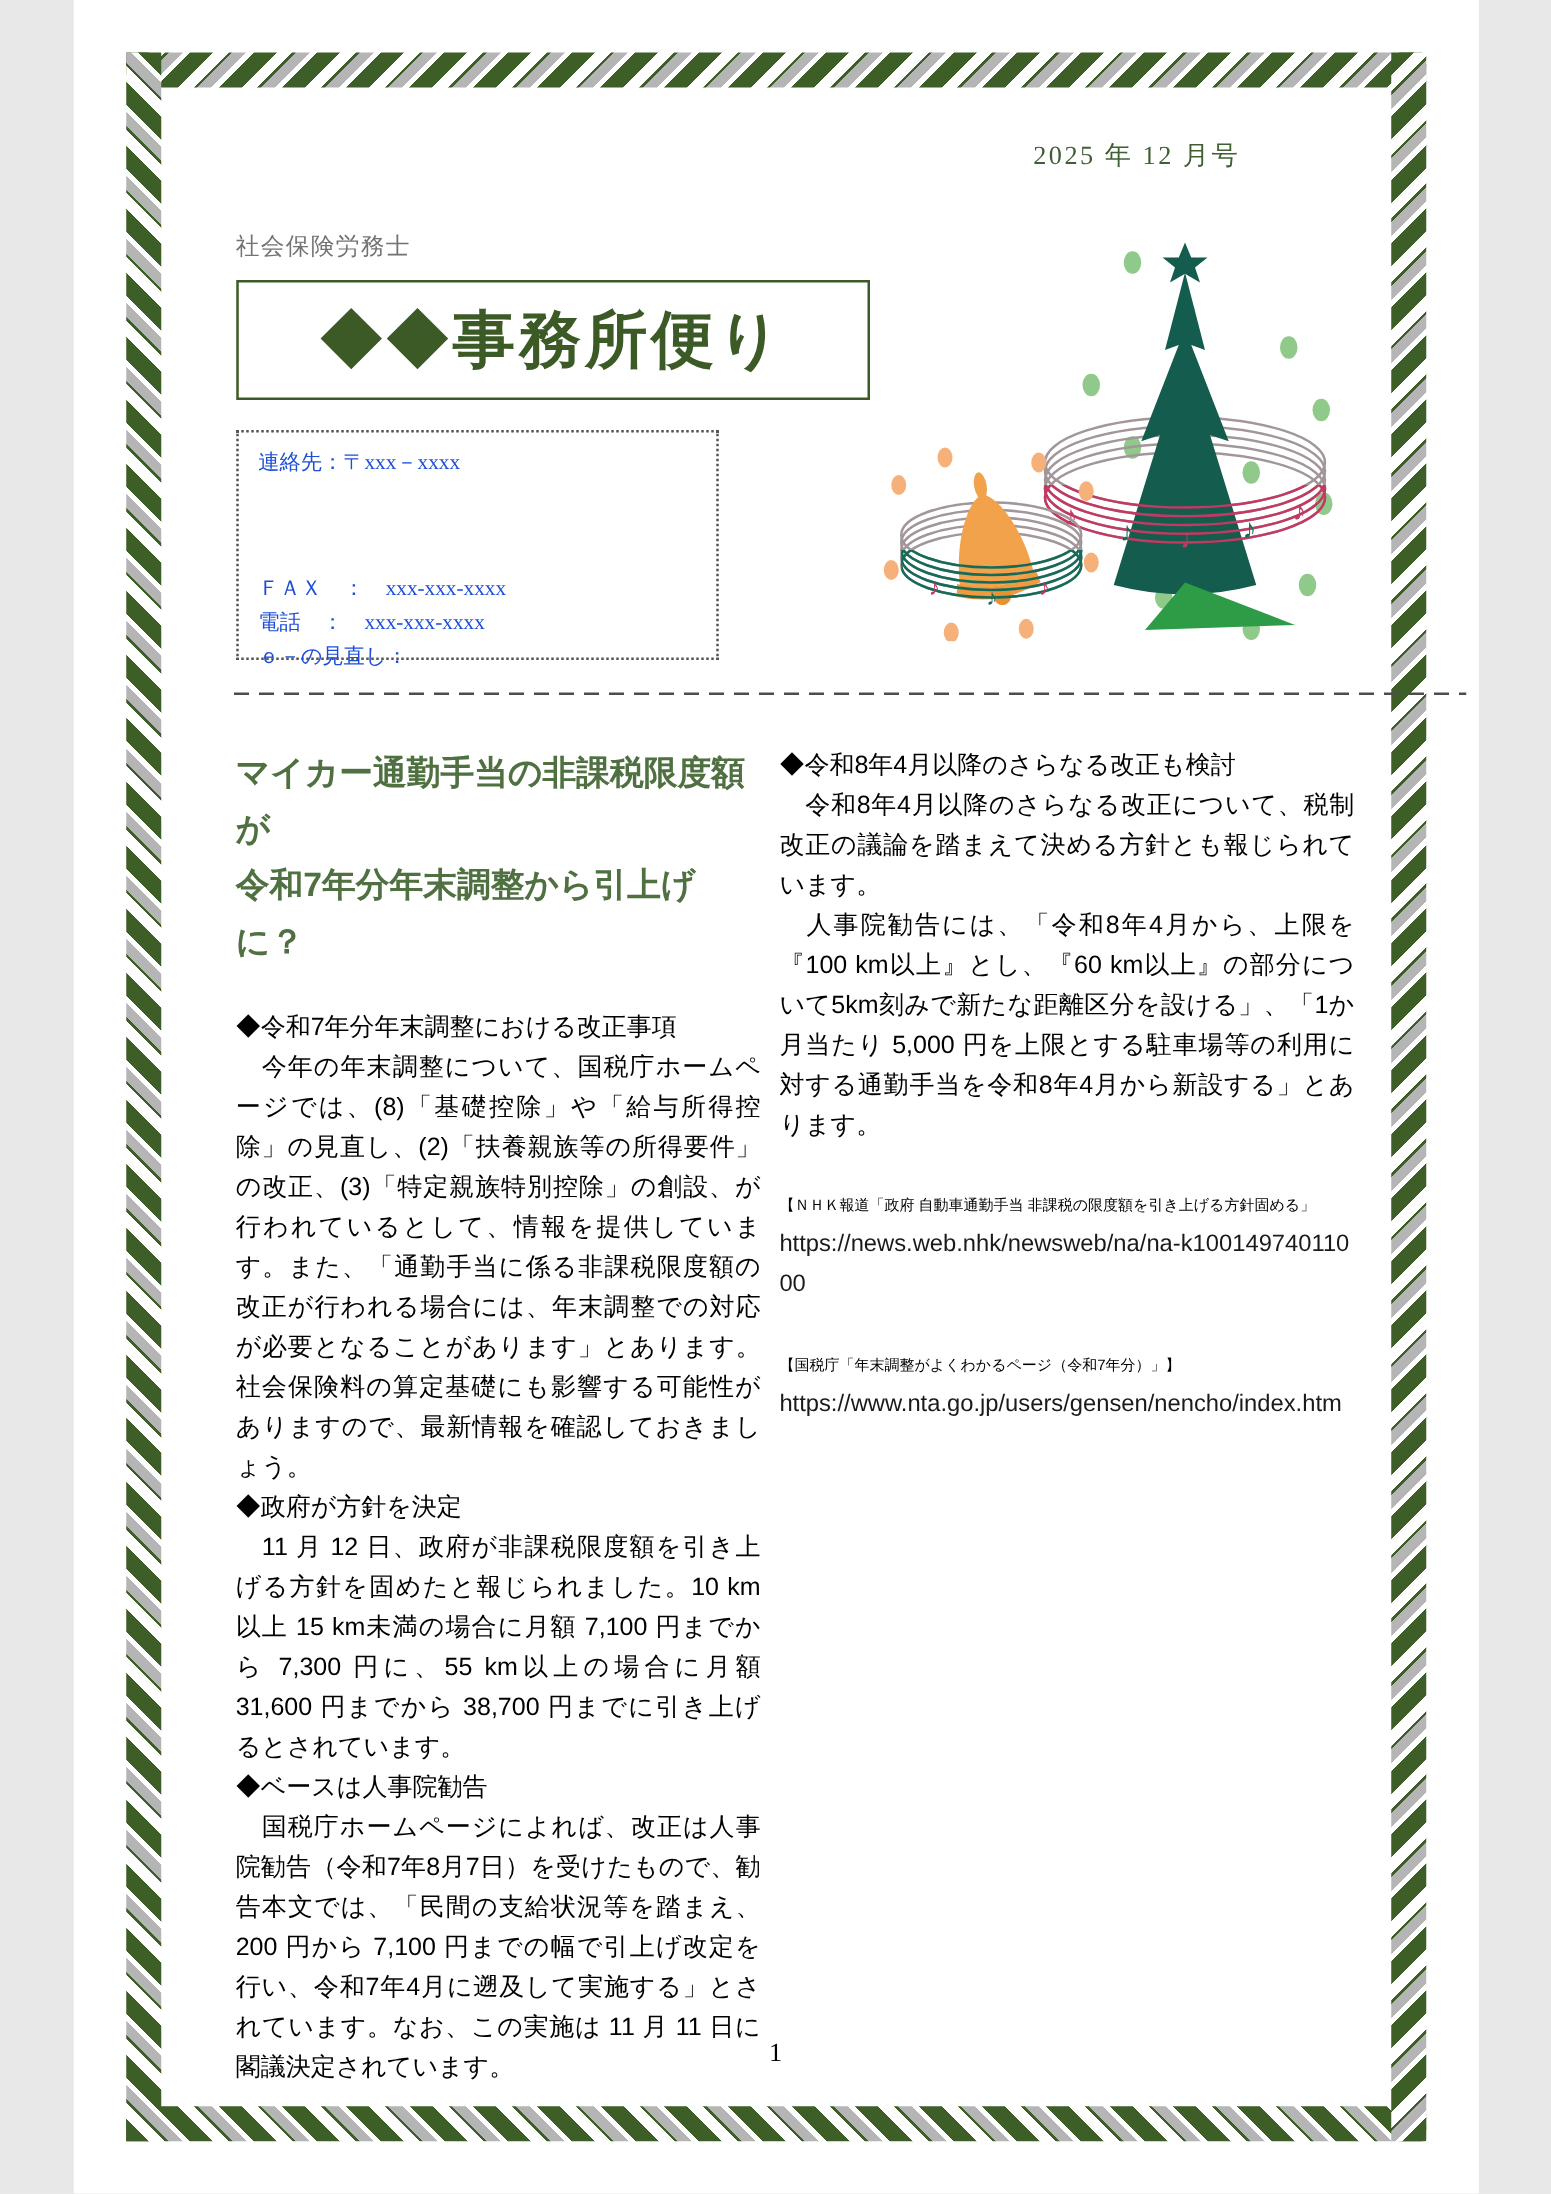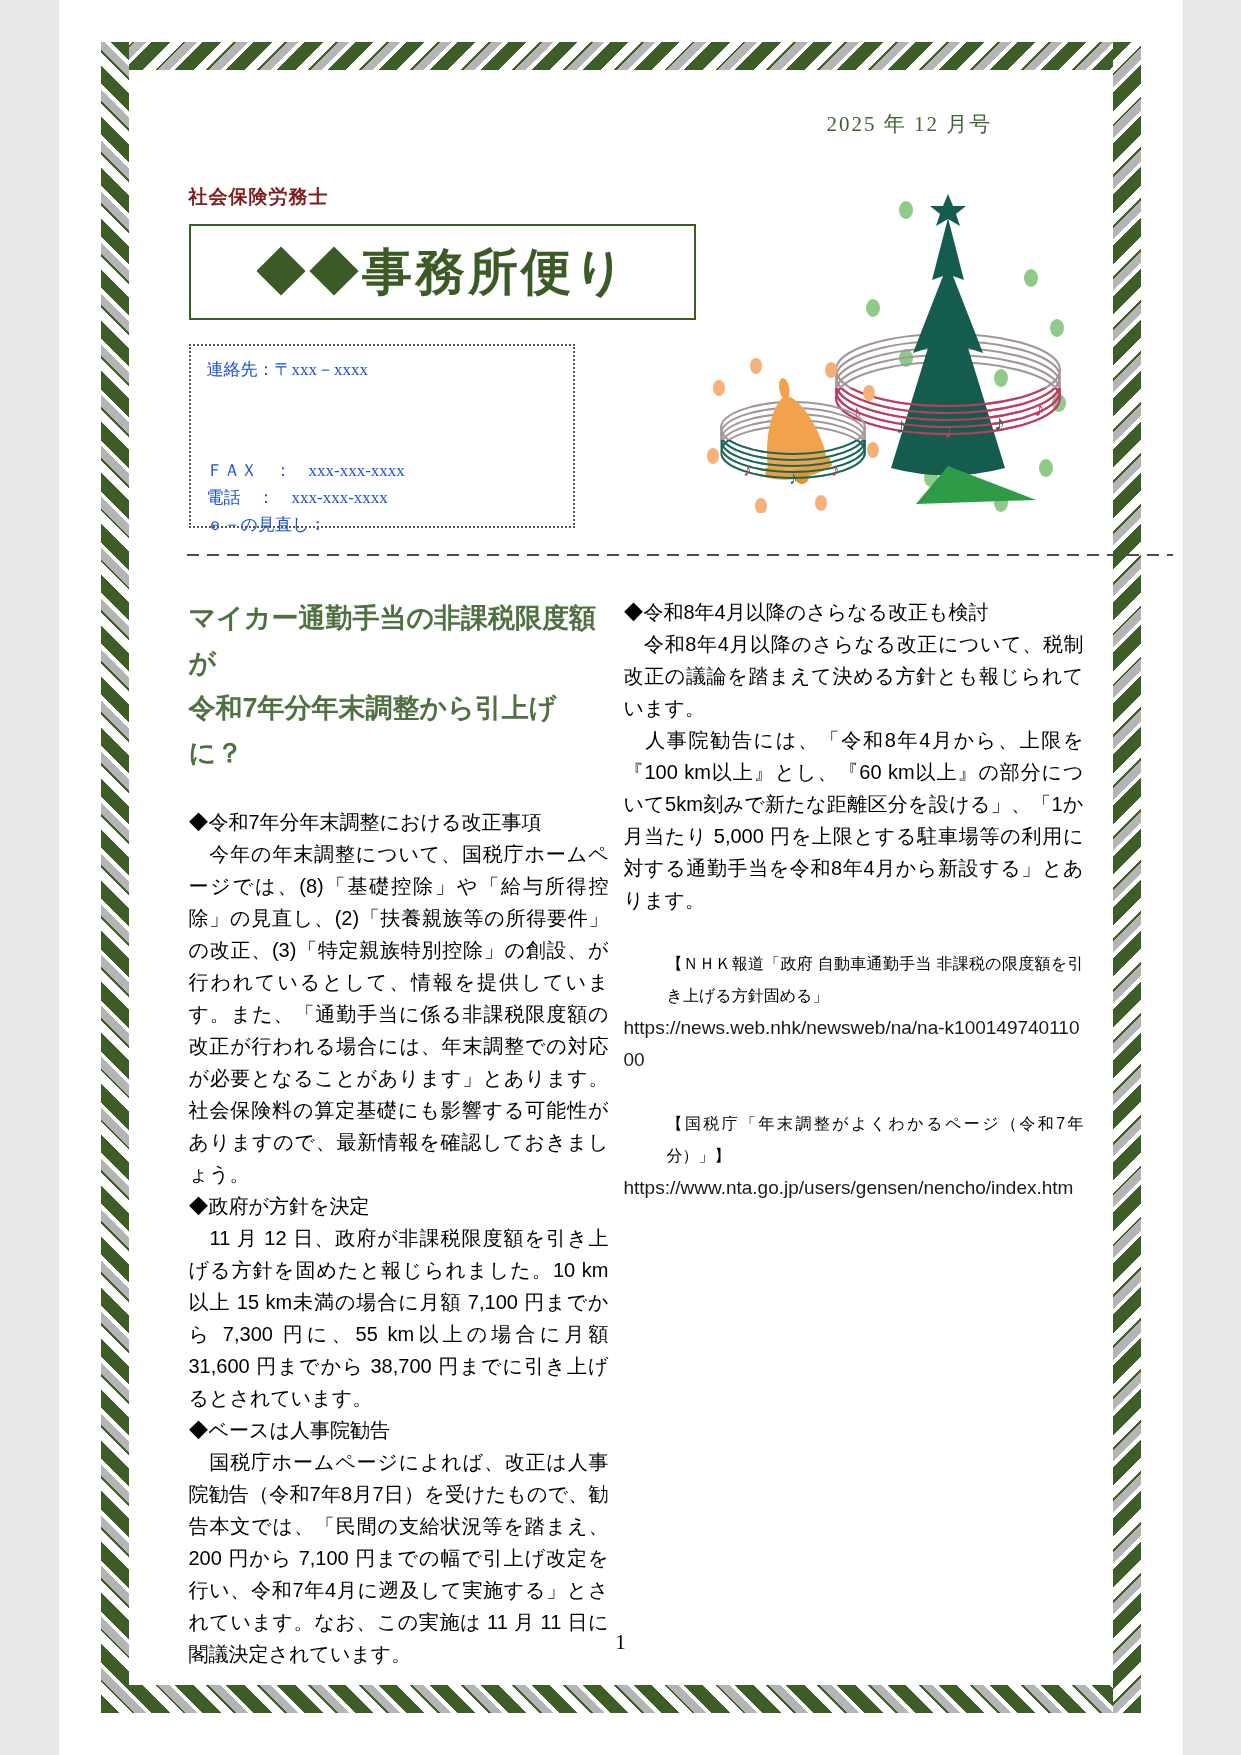--- a/index.html
+++ b/index.html
@@ -15,21 +15,21 @@
   .band-bottom{left:42px;right:42px;bottom:42px;height:28px;
     background:repeating-linear-gradient(45deg,#3e5e28 0 13px,#ffffff 13px 22px,#3e5e28 22px 24px,#b5b5b5 24px 32px,#ffffff 32px 36px);}
   .band-left{left:42px;top:42px;bottom:42px;width:28px;
     background:repeating-linear-gradient(45deg,#3e5e28 0 13px,#ffffff 13px 22px,#3e5e28 22px 24px,#b5b5b5 24px 32px,#ffffff 32px 36px);}
   .band-right{right:42px;top:42px;bottom:42px;width:28px;
     background:repeating-linear-gradient(135deg,#3e5e28 0 13px,#ffffff 13px 22px,#3e5e28 22px 24px,#b5b5b5 24px 32px,#ffffff 32px 36px);}
 
   .issue-date{position:absolute;left:768px;top:110px;
     font-family:"Liberation Serif",serif;font-size:21px;color:#3f5f33;letter-spacing:2px;}
   .profession{position:absolute;left:130px;top:184px;
-    font-family:"Liberation Serif",serif;font-size:19px;color:#7f1d1d;letter-spacing:1px;font-weight:bold;}
+    font-family:"Liberation Serif",serif;font-size:19px;color:#737373;letter-spacing:1px;}
   .title-box{position:absolute;left:130px;top:224px;width:503px;height:92px;
     border:2px solid #3b5a26;display:flex;align-items:center;justify-content:center;}
   .title-box .title{
     font-family:"Liberation Serif",serif;font-weight:bold;font-size:50px;
     color:#3b5a26;letter-spacing:3px;white-space:nowrap;}
 
   .contact-box{position:absolute;left:130px;top:344px;width:386px;height:184px;
     border:2px dotted #555;box-sizing:border-box;padding:10px 16px;
     font-family:"Liberation Serif",serif;font-size:17px;line-height:27px;color:#1d4ed8;}
   .contact-spacer{height:74px;}
@@ -43,21 +43,21 @@
   .col-left{width:420px;}
   .col-right{width:460px;}
 
   .headline{font-size:27px;font-weight:bold;color:#4f7040;line-height:45px;margin-bottom:30px;}
   .sec{}
   .sec:first-child{margin-top:0;}
   .sec-h{font-size:20px;line-height:32px;}
   .sec-b{font-size:20px;line-height:32px;text-align:justify;}
   .para{font-size:20px;line-height:32px;text-align:justify;}
   .ref{margin-top:32px;}
-  .ref-label{font-size:16px;line-height:32px;text-align:justify;margin-left:43px;}
+  .ref-label{font-size:12px;line-height:32px;text-align:justify;}
   .ref-url{font-size:19px;line-height:32px;word-break:break-all;color:#1a1a1a;}
 
   .page-number{position:absolute;left:0;top:1630px;width:100%;text-align:center;
     font-family:"Liberation Serif",serif;font-size:21px;color:#000;}
 </style>
 </head>
 <body>
 
 <div class="page">
 

